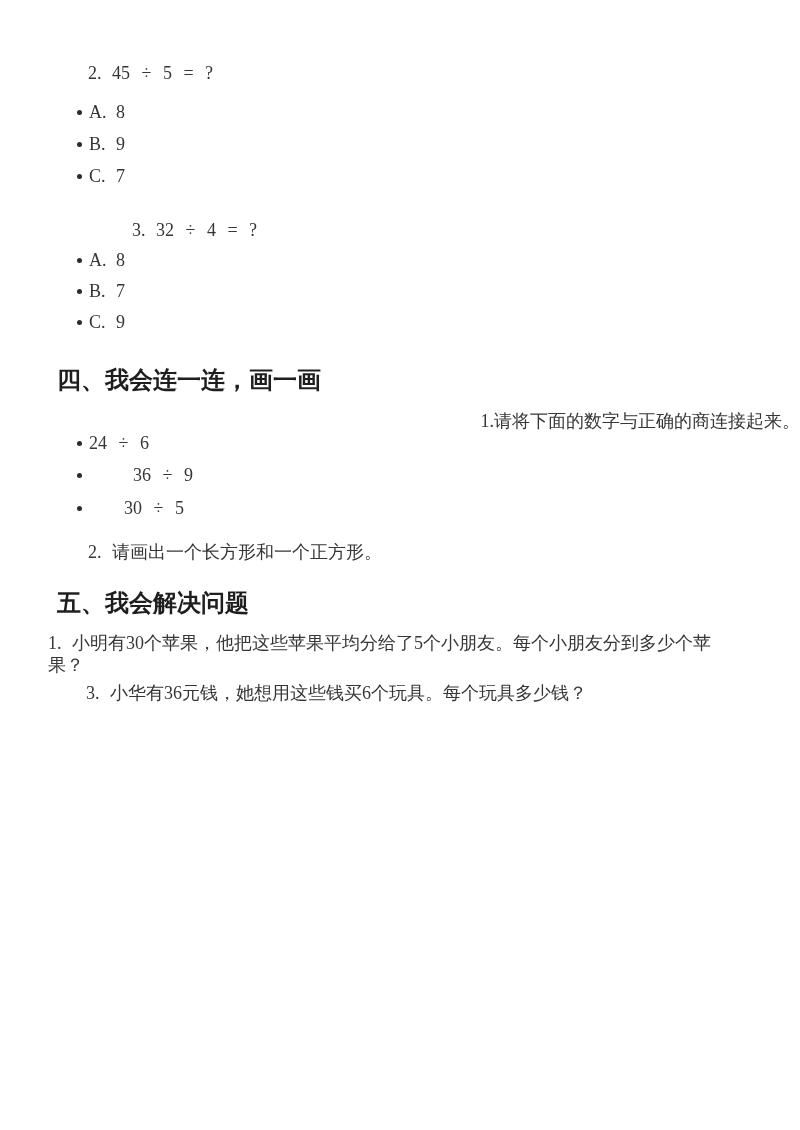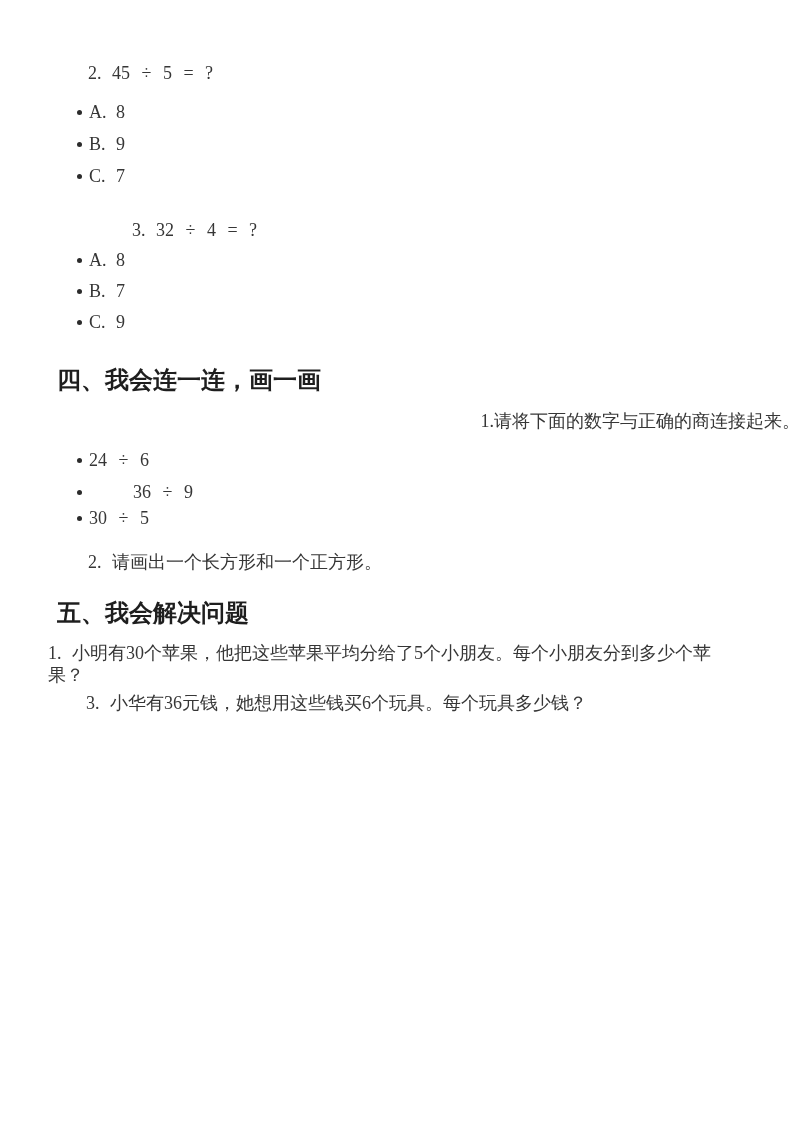--- a/index.html
+++ b/index.html
@@ -78,23 +78,23 @@
   .mt-q2   { margin-top: 62px; }
   .mt-a1   { margin-top: 17px; }
   .mt-b1   { margin-top: 10px; }
   .mt-c1   { margin-top: 10px; }
   .mt-q3   { margin-top: 32px; margin-left: 44px; }
   .mt-a2   { margin-top: 8px;  }
   .mt-b2   { margin-top: 9px;  }
   .mt-c2   { margin-top: 9px;  }
   .mt-h4   { margin-top: 34px; }
   .mt-i41  { margin-top: 17px; text-align: right; }
-  .mt-m1   { margin-top: 17px; }
+  .mt-m1   { }
   .mt-m2   { margin-top: 10px; gap: 44px; }
-  .mt-m3   { margin-top: 4px; }
+  .mt-m3   { margin-top: 11px; gap: 35px; }
   .mt-i42  { margin-top: 22px; }
   .mt-h5   { margin-top: 27px; }
   .mt-p1   { margin-top: 16px; padding-left: 48px; }
   .mt-p2   { margin-top: 17px; }
   .mt-p3   { margin-top: 6px; }
   
   .watermark {
     position: absolute;
     left: 366px;
     top: 981px;

